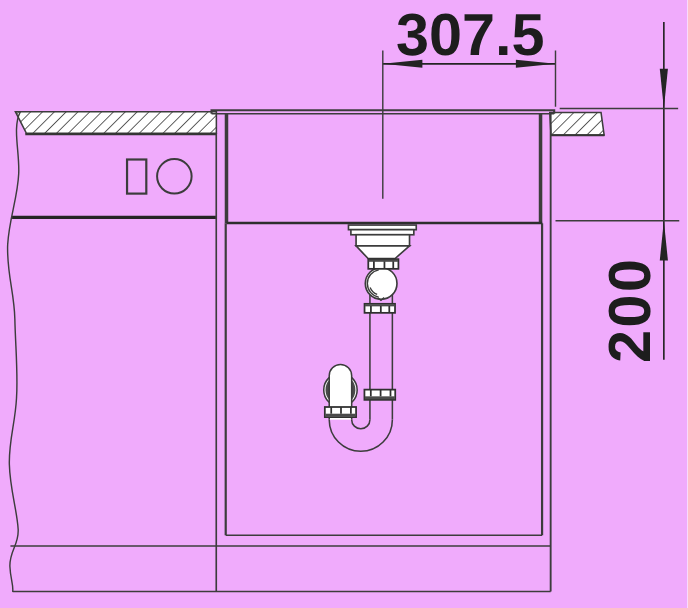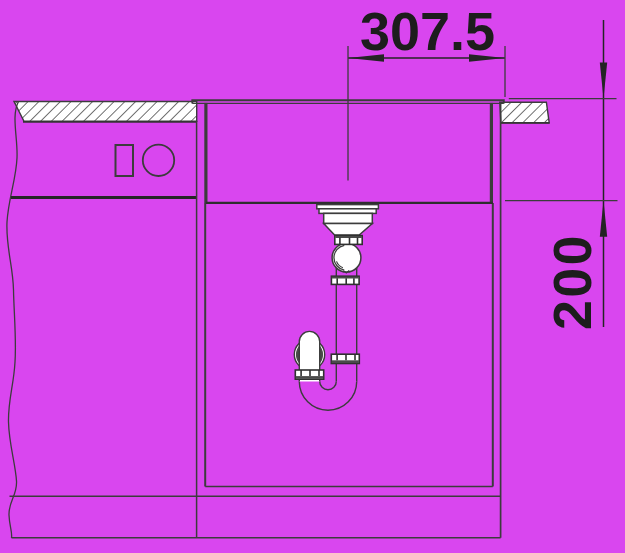--- a/index.html
+++ b/index.html
@@ -1,16 +1,16 @@
 <!DOCTYPE html>
 <html><head>
 <meta charset="utf-8">
 <style>
   html,body{margin:0;padding:0;background:#ffffff;}
-  #stage{position:relative;width:625px;height:553px;background:#d946ef;overflow:hidden;}
+  #stage{position:relative;width:625px;height:553px;background:#f0abfc;overflow:hidden;}
   svg{display:block;}
   text{font-family:"Liberation Sans", sans-serif;font-weight:bold;fill:#1d1d1d;}
 </style>
 </head>
 <body>
 <div id="stage">
 <svg width="625" height="553" viewBox="0 0 625 553" fill="none" stroke-linecap="butt">
 <defs>
 
   <pattern id="hatch" width="7.6" height="7.6" patternUnits="userSpaceOnUse" patternTransform="rotate(45)">

